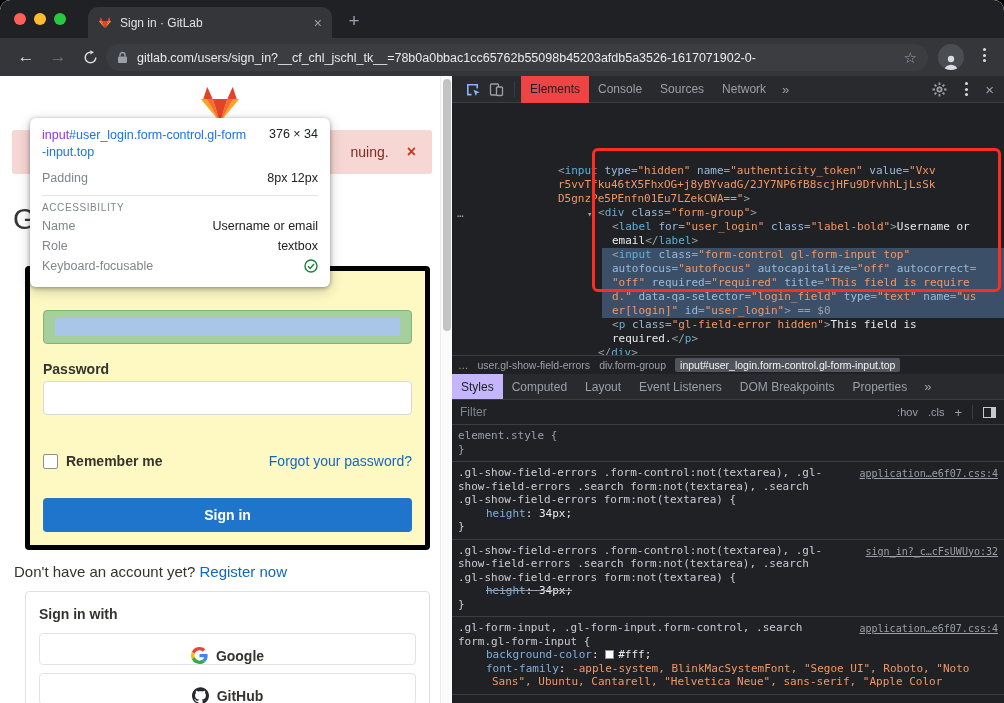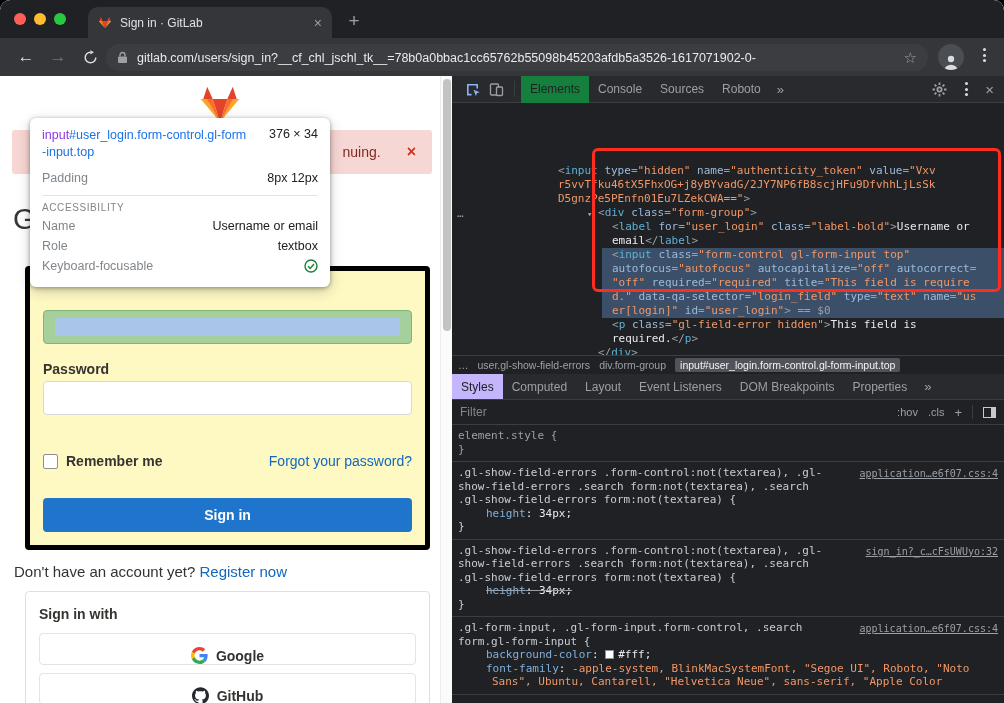--- a/index.html
+++ b/index.html
@@ -29,21 +29,21 @@
   .avatar{position:absolute;right:40px;top:6px;width:26px;height:26px;border-radius:50%;
     background:#4a4d51;display:flex;align-items:flex-end;justify-content:center;overflow:hidden}
   .menu-dots{position:absolute;right:14px;top:10px;display:flex;flex-direction:column;gap:2.5px;align-items:center;width:12px}
   .menu-dots i{width:3px;height:3px;border-radius:50%;background:#dadce0}
 
   
   .page{position:absolute;top:76px;left:0;width:452px;bottom:0;background:#fff;overflow:hidden}
   .logo-row{margin-top:8px;height:40px;display:flex;justify-content:center;width:440px}
   .alert{margin:6px 20px 0 12px;height:44px;background:#f7d7d3;border-radius:3px;
     display:flex;align-items:center;justify-content:flex-end;padding:0 16px}
-  .alert-text{color:#7d2b20;font-size:14px;margin-right:26px}
+  .alert-text{color:#7d2b20;font-size:14px;margin-right:18px}
   .alert-close{color:#cf3421;font-size:16px;font-weight:bold;line-height:1}
   .heading{margin:28px 0 0 13px;font-size:29px;line-height:34px;height:34px;color:#363636;font-weight:400;width:120px}
   .card{margin:30px 10px 0 25px;border:5px solid #000000;border-radius:4px;padding:13px;background:#fef9c3;width:405px}
   .field-highlight{margin-top:26px;height:34px;border-radius:4px;background:#a5cf9b;
     border:1px solid #84b37a;padding:7px 11px}
   .field-highlight-inner{height:100%;background:#a9c6e8}
   .pw-label,.remember-label,.social-title{font-size:14px;font-weight:bold;color:#35332f}
   .pw-label{display:block;margin-top:17px;height:18px}
   .pw-input{display:block;margin-top:2px;height:34px;width:100%;border:1px solid #d8d8d8;border-radius:4px;background:#fff;outline:none}
   .remember-row{margin-top:36px;height:20px;display:flex;align-items:center}
@@ -77,21 +77,21 @@
   .tt-swatch{display:inline-block;width:10px;height:10px;border:1px solid #8a8a8a;background:#fff;margin-right:5px}
   .tt-divider{border-top:1px solid #e4e4e4;margin:7px 0 6px}
   .tt-section{font-size:10px;letter-spacing:.6px;color:#80868b;margin-bottom:3px}
 
   
   .devtools{position:absolute;top:76px;left:452px;right:0;bottom:0;background:#202124;color:#e8eaed}
   .dt-header{height:27px;background:#292a2d;border-bottom:1px solid #3a3d42;display:flex;align-items:center;padding-left:8px}
   .dt-ico{width:24px;display:flex;justify-content:center;align-items:center}
   .dt-sep{width:1px;height:16px;background:#3a3d42;margin:0 6px}
   .dt-tab{padding:0 9px;font-size:12px;color:#9aa0a6;height:27px;display:flex;align-items:center;white-space:nowrap}
-  .dt-tab.selected{background:#15803d;color:#202124}
+  .dt-tab.selected{background:#ef4444;color:#202124}
   .dt-tab-more{padding:0 7px;font-size:13px;color:#9aa0a6}
   .dt-right{margin-left:auto;display:flex;align-items:center;gap:13px;padding-right:10px}
   .dt-close{color:#9aa0a6;font-size:15px;line-height:1}
 
   .dt-tree{position:relative;height:252px;background:#202124;font:11px/14px "DejaVu Sans Mono",monospace;
     padding-top:5px;overflow:hidden;white-space:pre}
   .tree-line{height:14px;position:relative}
   .tree-line.sel{background:linear-gradient(to right,transparent 150px,#3c4f68 150px)}
   .arrow{position:absolute;top:1px;color:#9aa0a6;font-size:9px}
   .tk-b{color:#9aa0a6}.tk-t{color:#5db0d7}.tk-a{color:#9bbbdc}.tk-v{color:#f29766}
@@ -303,21 +303,21 @@
       <span class="dt-ico">
         <svg width="17" height="17" viewBox="0 0 17 17">
             <rect x="2.5" y="3" width="8" height="11" rx="1" fill="none" stroke="#9aa0a6" stroke-width="1.3"></rect>
             <rect x="8.5" y="6" width="6" height="8.5" rx="1" fill="#292a2d" stroke="#9aa0a6" stroke-width="1.3"></rect>
           </svg>
       </span>
       <span class="dt-sep"></span>
       <div class="dt-tab selected">Elements</div>
       <div class="dt-tab">Console</div>
       <div class="dt-tab">Sources</div>
-      <div class="dt-tab">Roboto</div>
+      <div class="dt-tab">Network</div>
       <div class="dt-tab-more">»</div>
       <div class="dt-right">
         <span style="display:flex">
           <svg width="15" height="15" viewBox="0 0 15 15">
               <g stroke="#9aa0a6" stroke-width="1.8">
                 <line x1="7.5" y1="0.5" x2="7.5" y2="3"></line>
                 <line x1="7.5" y1="12" x2="7.5" y2="14.5"></line>
                 <line x1="0.5" y1="7.5" x2="3" y2="7.5"></line>
                 <line x1="12" y1="7.5" x2="14.5" y2="7.5"></line>
                 <line x1="2.6" y1="2.6" x2="4.4" y2="4.4"></line>

